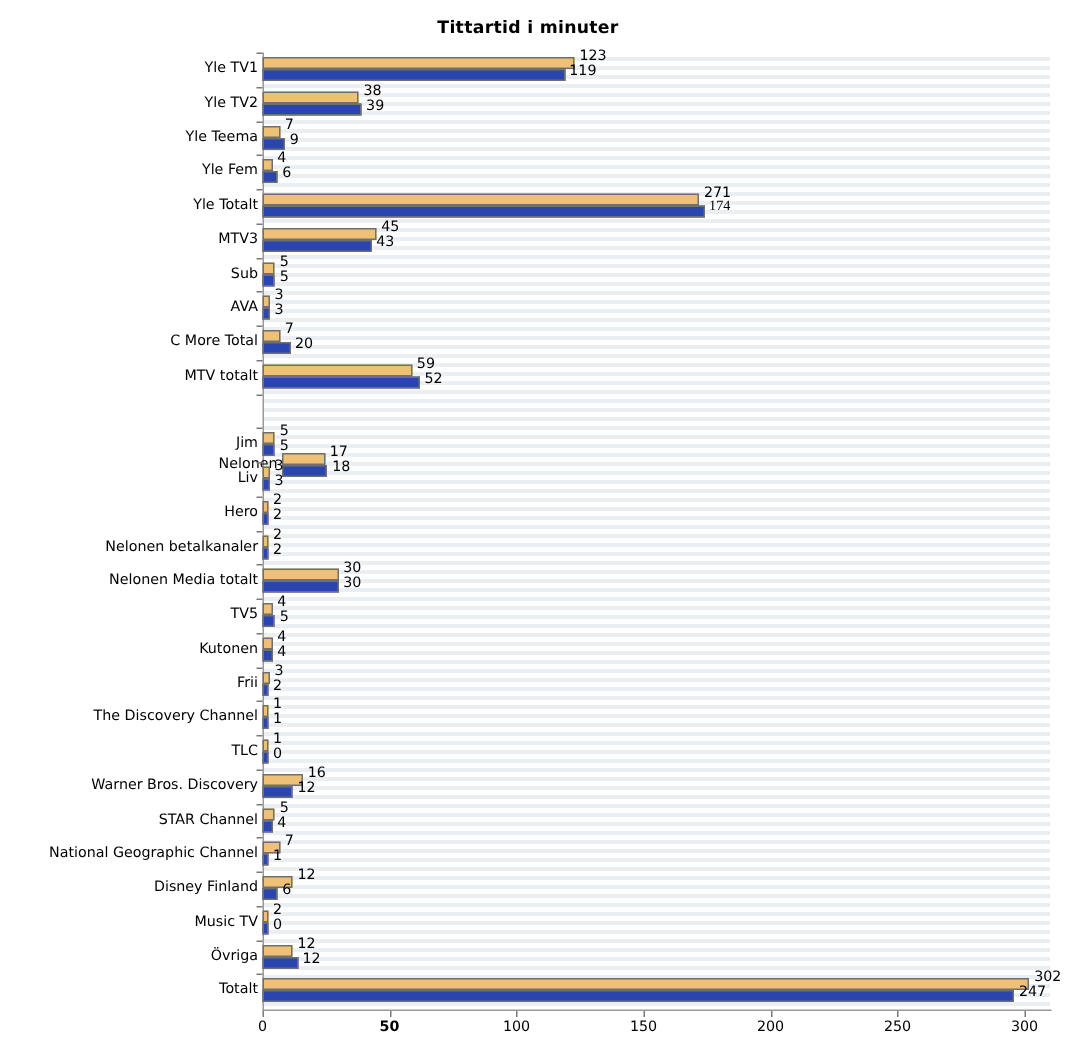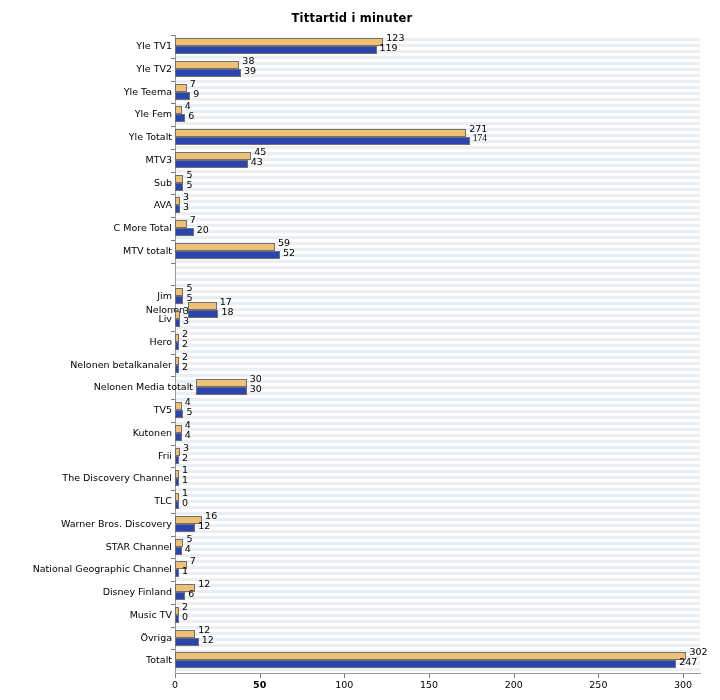--- a/index.html
+++ b/index.html
@@ -274,21 +274,21 @@
         <div class="bar bar-2016" style="left: 0px; width: 4px; background: rgb(42, 69, 176);"></div>
         <div class="val val-2016" style="left: 7px;">2</div>
       </div>
       <div class="row" style="top: 353.5px; left: 175px; height: 22.75px;">
         <div class="cat-label" style="line-height: 22.75px;">Nelonen betalkanaler</div>
         <div class="bar bar-2017" style="left: 0px; width: 4px; background: rgb(238, 193, 119);"></div>
         <div class="val val-2017" style="left: 7px;">2</div>
         <div class="bar bar-2016" style="left: 0px; width: 4px; background: rgb(42, 69, 176);"></div>
         <div class="val val-2016" style="left: 7px;">2</div>
       </div>
-      <div class="row" style="top: 376.25px; left: 175px; height: 22.75px; margin-left: 21px;">
+      <div class="row" style="top: 376.25px; left: 175px; height: 22.75px;">
         <div class="cat-label" style="line-height: 22.75px;">Nelonen Media totalt</div>
         <div class="bar bar-2017" style="left: 0px; width: 50.8065px; background: rgb(238, 193, 119);"></div>
         <div class="val val-2017" style="left: 53.8065px;">30</div>
         <div class="bar bar-2016" style="left: 0px; width: 50.8065px; background: rgb(42, 69, 176);"></div>
         <div class="val val-2016" style="left: 53.8065px;">30</div>
       </div>
       <div class="row" style="top: 399px; left: 175px; height: 22.75px;">
         <div class="cat-label" style="line-height: 22.75px;">TV5</div>
         <div class="bar bar-2017" style="left: 0px; width: 6.77419px; background: rgb(238, 193, 119);"></div>
         <div class="val val-2017" style="left: 9.77419px;">4</div>

